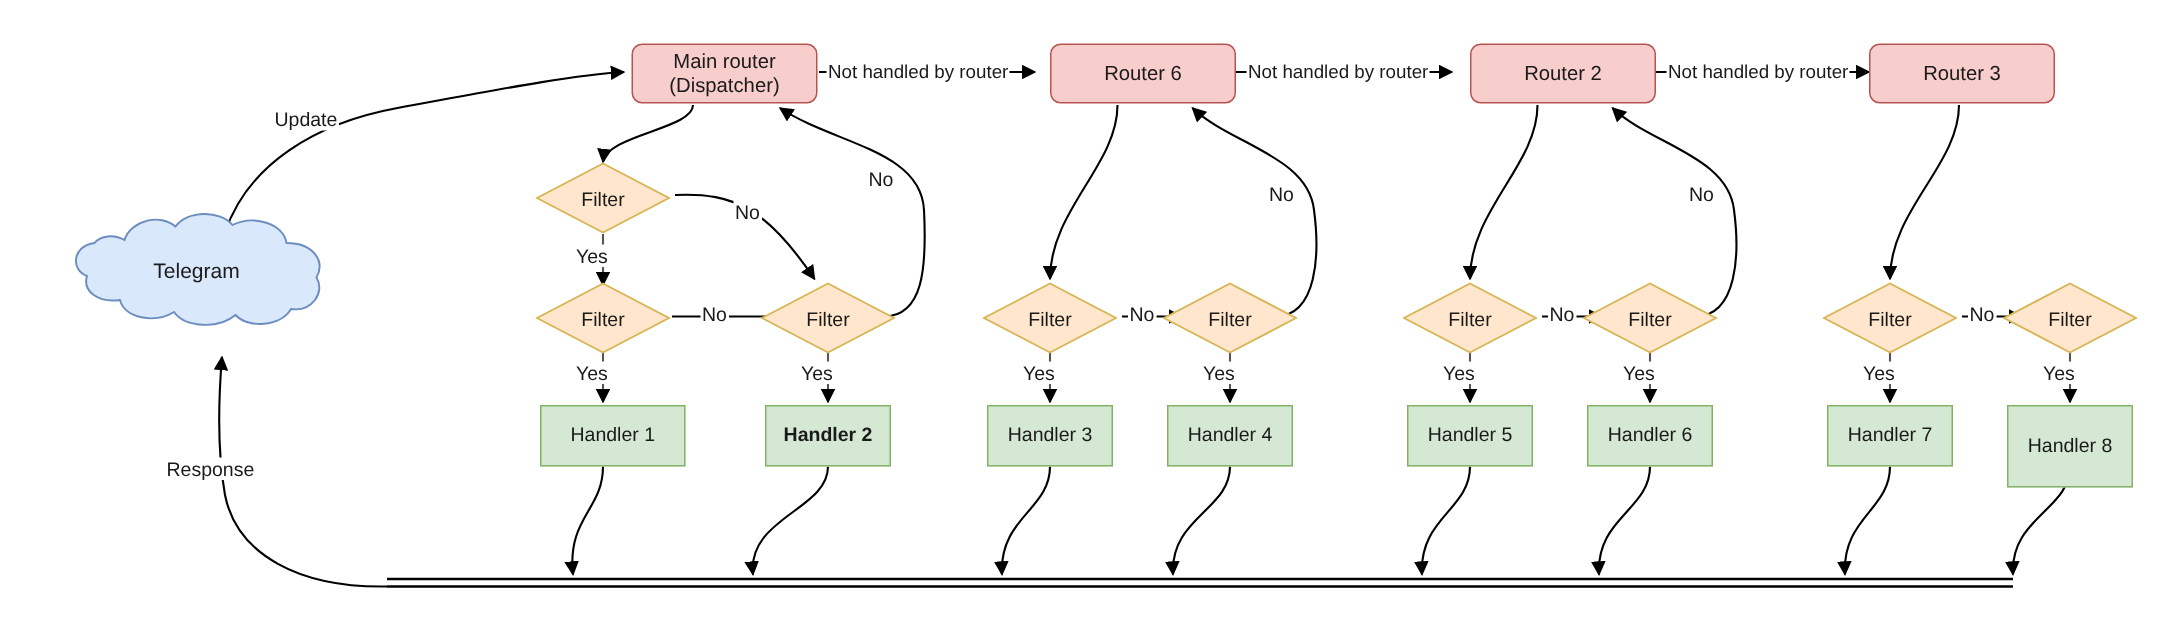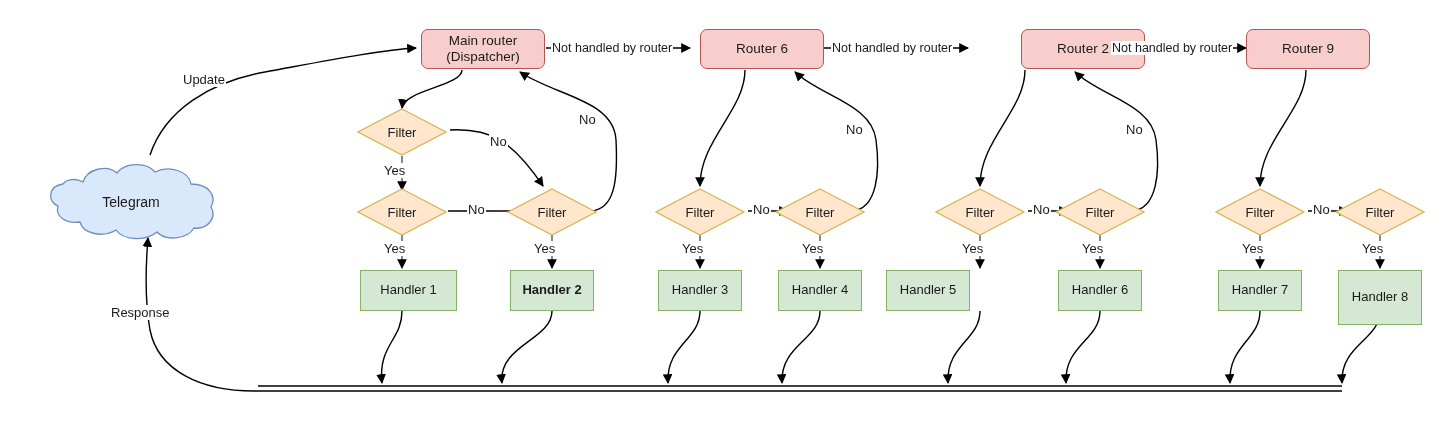--- a/index.html
+++ b/index.html
@@ -83,44 +83,44 @@
 
       <path d="M258,391 C200,392 158,370 150,330 C144,296 146,262 148,238"></path>
     </g>
 
     <g stroke="#000000" stroke-width="1.6" fill="none">
       <path d="M258,386 L1342,386"></path>
       <path d="M258,391 L1342,391"></path>
     </g>
   </svg>
 
-  <div class="cloud-wrap" style="left:45px;top:162px;width:172px;height:80px;">
+  <div class="cloud-wrap" style="left:45px;top:140px;width:172px;height:80px;">
     <svg width="172" height="80" viewBox="0 0 172 80" xmlns="http://www.w3.org/2000/svg">
       <path d="M38,20 C42,7 62,2 72,11 C80,0 102,0 110,10 C124,3 144,9 146,22
                C164,22 172,34 166,45 C172,55 163,68 149,66 C142,78 120,79 112,70
                C100,80 78,78 71,68 C58,76 38,72 35,60 C20,62 10,54 13,44
                C2,40 3,24 18,22 C22,17 31,16 38,20 Z" fill="#dae8fc" stroke="#6c8ebf" stroke-width="1.3"></path>
     </svg>
     <div class="cloud-label">Telegram</div>
   </div>
 
   <div class="node router" style="left:421px;top:29px;width:124px;height:40px;">
     <div>
       <div>Main router</div>
       <div>(Dispatcher)</div>
     </div>
   </div>
   <div class="node router" style="left:700px;top:29px;width:124px;height:40px;">
     <span>Router 6</span>
   </div>
-  <div class="node router" style="left:980px;top:29px;width:124px;height:40px;margin-left:41px;">
+  <div class="node router" style="left:980px;top:29px;width:124px;height:40px;">
     <span>Router 2</span>
   </div>
   <div class="node router" style="left:1246px;top:29px;width:124px;height:40px;">
-    <span>Router 9</span>
+    <span>Router 3</span>
   </div>
 
   <div class="diamond-wrap" style="left:357px;top:108px;width:90px;height:48px;">
     <svg width="90" height="48" viewBox="0 0 90 48">
       <polygon points="45,1 89,24 45,47 1,24" fill="#ffe6cc" stroke="#d6b656" stroke-width="1.3"></polygon>
     </svg>
     <div class="diamond-label">Filter</div>
   </div>
 
   <div class="diamond-wrap" style="left:357px;top:188px;width:90px;height:48px;">
@@ -184,21 +184,21 @@
   </div>
   <div class="node handler" style="left:510px;top:270px;width:84px;height:41px;font-weight:bold;">
     <span>Handler 2</span>
   </div>
   <div class="node handler" style="left:658px;top:270px;width:84px;height:41px;">
     <span>Handler 3</span>
   </div>
   <div class="node handler" style="left:778px;top:270px;width:84px;height:41px;">
     <span>Handler 4</span>
   </div>
-  <div class="node handler" style="left:886px;top:270px;width:84px;height:41px;">
+  <div class="node handler" style="left:938px;top:270px;width:84px;height:41px;">
     <span>Handler 5</span>
   </div>
   <div class="node handler" style="left:1058px;top:270px;width:84px;height:41px;">
     <span>Handler 6</span>
   </div>
   <div class="node handler" style="left:1218px;top:270px;width:84px;height:41px;">
     <span>Handler 7</span>
   </div>
   <div class="node handler" style="left:1338px;top:270px;width:84px;height:55px;">
     <span>Handler 8</span>

